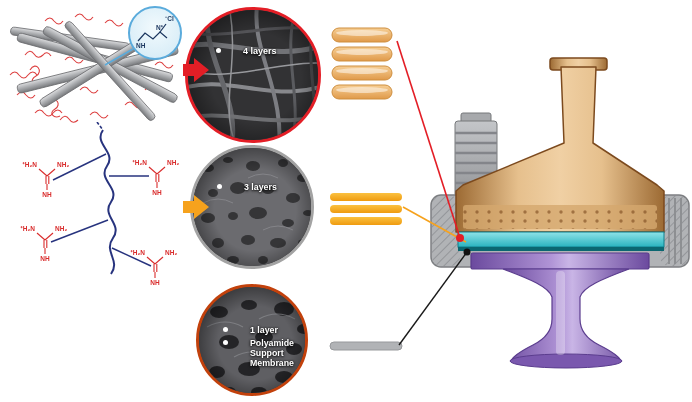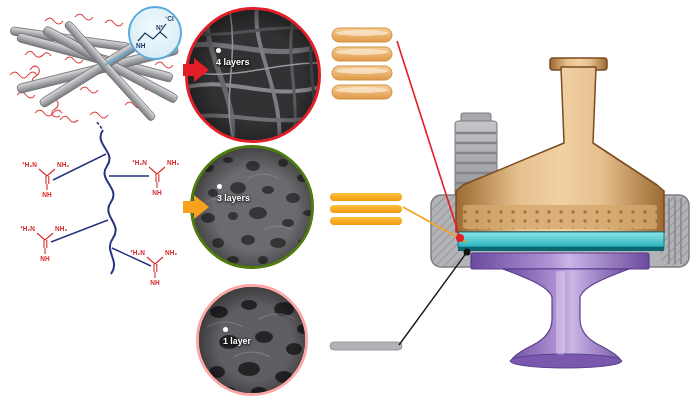--- a/index.html
+++ b/index.html
@@ -2,28 +2,28 @@
 <html><head>
 <meta charset="utf-8">
 <style>
   * { margin:0; padding:0; box-sizing:border-box; }
   html,body { background:#fff; font-family:"Liberation Sans", sans-serif; }
   .canvas { position:relative; width:692px; height:402px; background:#fff; overflow:hidden; }
   .abs { position:absolute; }
   .sem-circle { position:absolute; border-radius:50%; overflow:hidden; background:#3a3a3c; }
   .sem-circle > svg { position:absolute; inset:0; }
   .c1 { left:185px; top:7px;  width:136px; height:136px; border:3px solid #e31e26; }
-  .c2 { left:190px; top:145px; width:124px; height:124px; border:3px solid #4d7c0f; }
-  .c3 { left:196px; top:284px; width:112px; height:112px; border:3px solid #fca5a5; }
+  .c2 { left:190px; top:145px; width:124px; height:124px; border:3px solid #a3a3a3; }
+  .c3 { left:196px; top:284px; width:112px; height:112px; border:3px solid #c2410c; }
   .circle-text { position:absolute; color:#fff; font-weight:bold;
     text-shadow:0 1px 3px rgba(0,0,0,.95), 0 0 2px rgba(0,0,0,.85); }
   .t1 { left:28px; top:36px; width:92px; font-size:9px;  line-height:1.15; }
   .t2 { left:24px; top:34px; width:92px; font-size:8.8px; line-height:1.15; }
   .t3 { left:24px; top:38px; width:82px; font-size:8.8px; line-height:1.15; }
-  .bullet-row { display:flex; gap:4px; margin-bottom:3px;flex-direction:column; }
+  .bullet-row { display:flex; gap:22px; margin-bottom:3px; }
   .bullet-dot { width:5px; height:5px; border-radius:50%; background:#fff; flex:none; margin-top:2px; }
   .overlay { pointer-events:none; z-index:30; }
   svg text { font-family:"Liberation Sans", sans-serif; }
 </style>
 </head>
 <body>
 
 <div class="canvas">
 
   <svg class="abs" style="left:5px;top:5px" width="185" height="130" viewBox="0 0 185 130">
@@ -245,20 +245,24 @@
           <path d="M60,32 q18,-10 36,0"></path>
           <path d="M35,70 q18,-10 36,0"></path>
       </g>
       <rect width="112" height="112" fill="url(#vigC)"></rect>
     </svg>
     <div class="circle-text t3">
       <div class="bullet-row">
           <span class="bullet-dot"></span>
           <span>1 layer</span>
         </div>
+      <div class="bullet-row">
+          <span class="bullet-dot"></span>
+          <span>Polyamide Support Membrane</span>
+        </div>
     </div>
   </div>
 
   <svg class="abs" style="left:328px;top:26px" width="70" height="86" viewBox="0 0 70 86">
     <defs>
       <linearGradient id="discGrad" x1="0" y1="0" x2="0" y2="1">
         <stop offset="0" stop-color="#f6cf96"></stop>
           <stop offset="1" stop-color="#e09a4a"></stop>
       </linearGradient>
     </defs>

